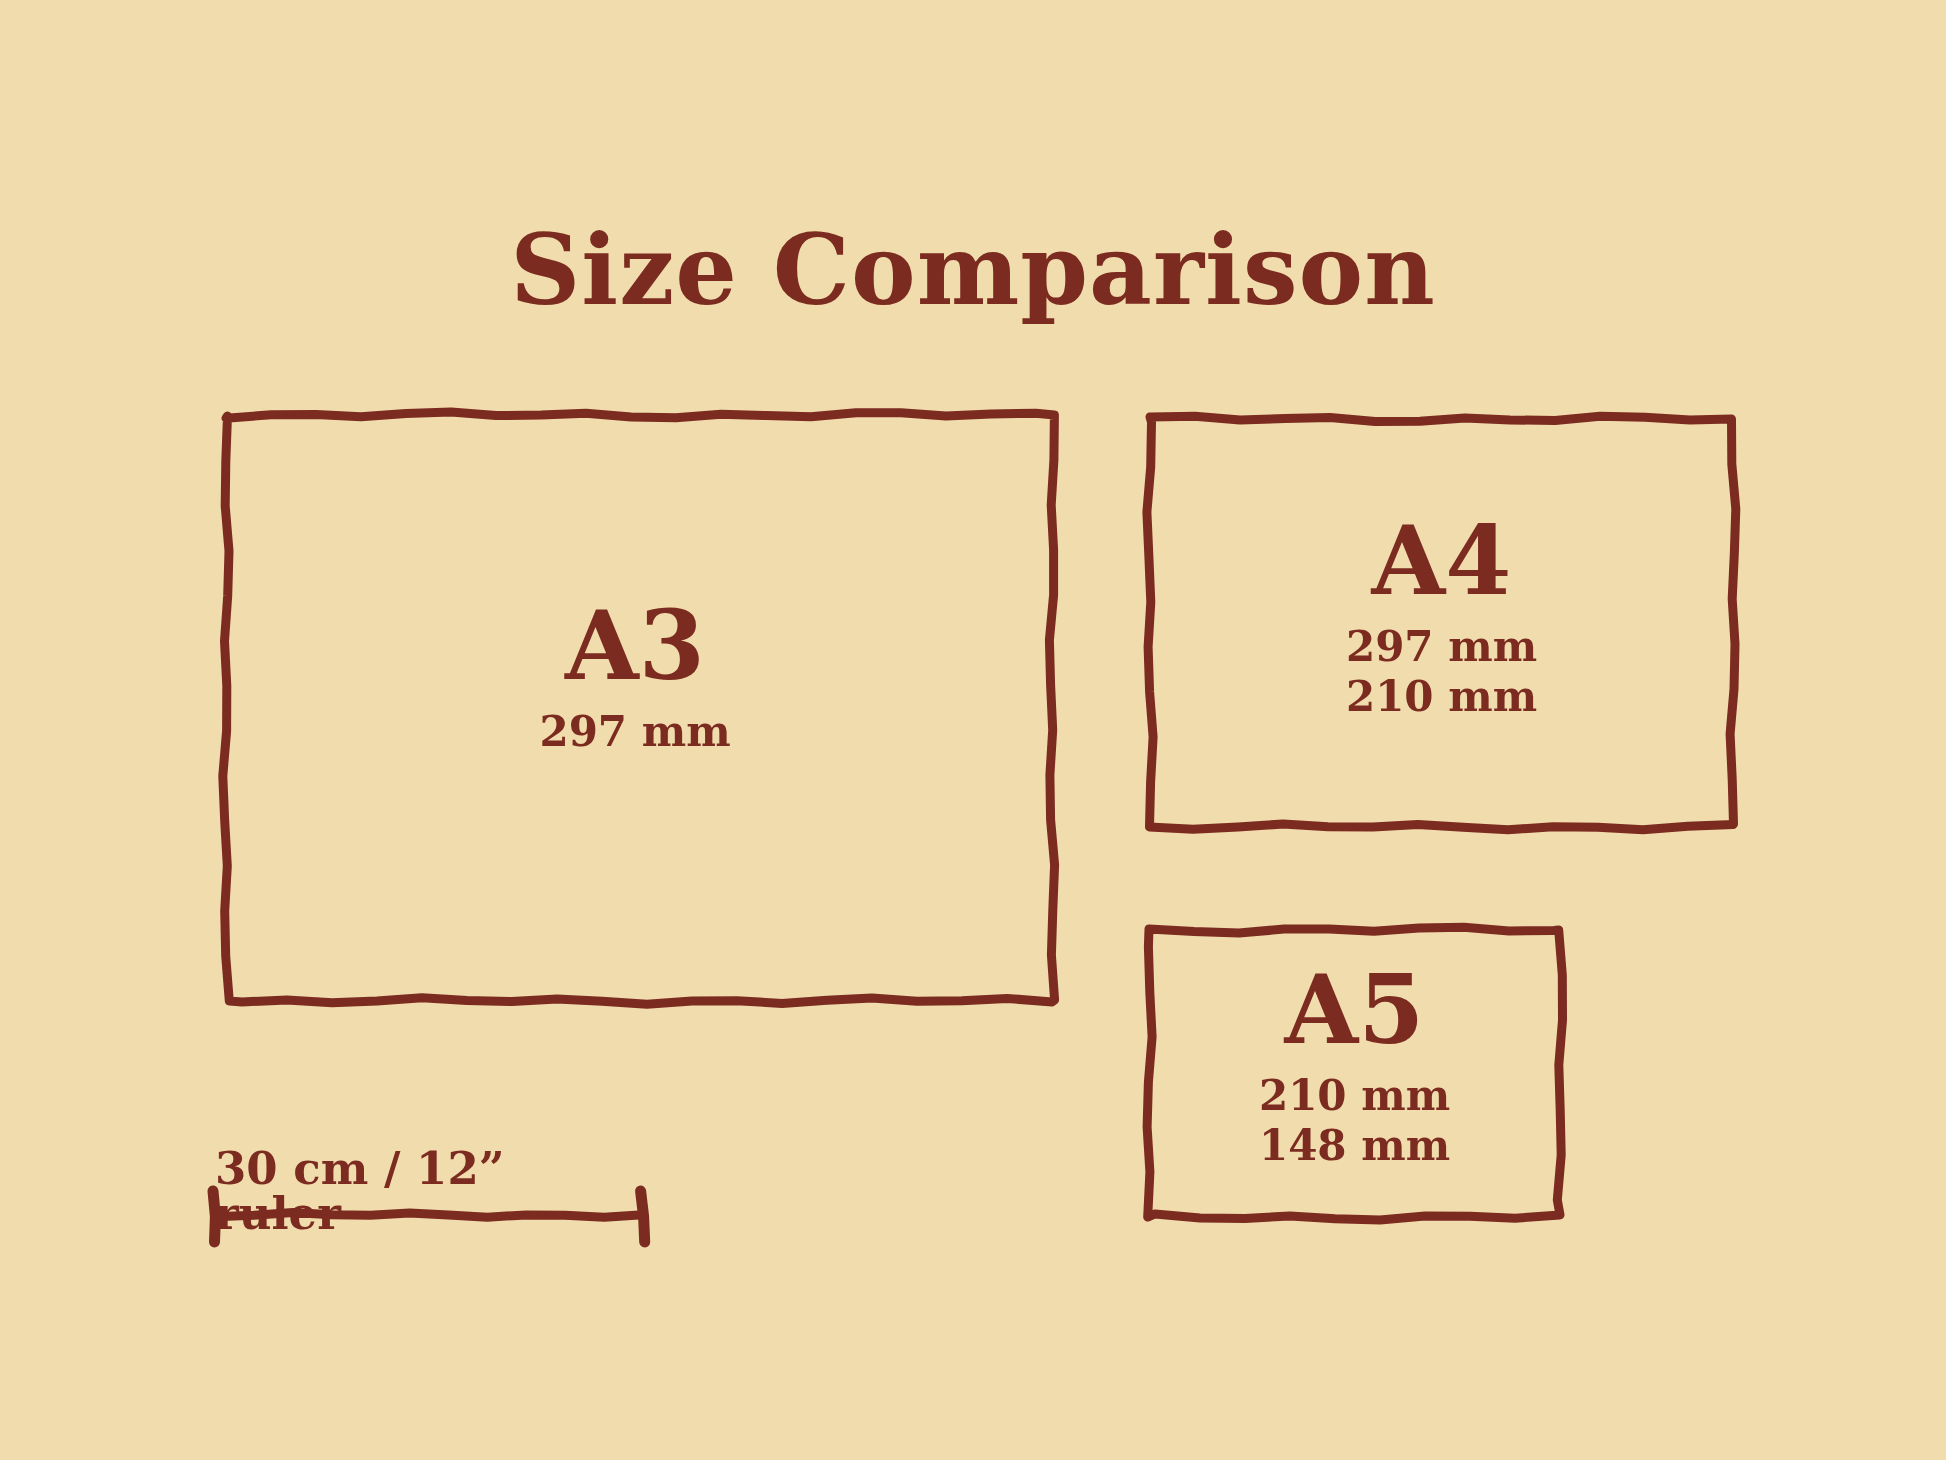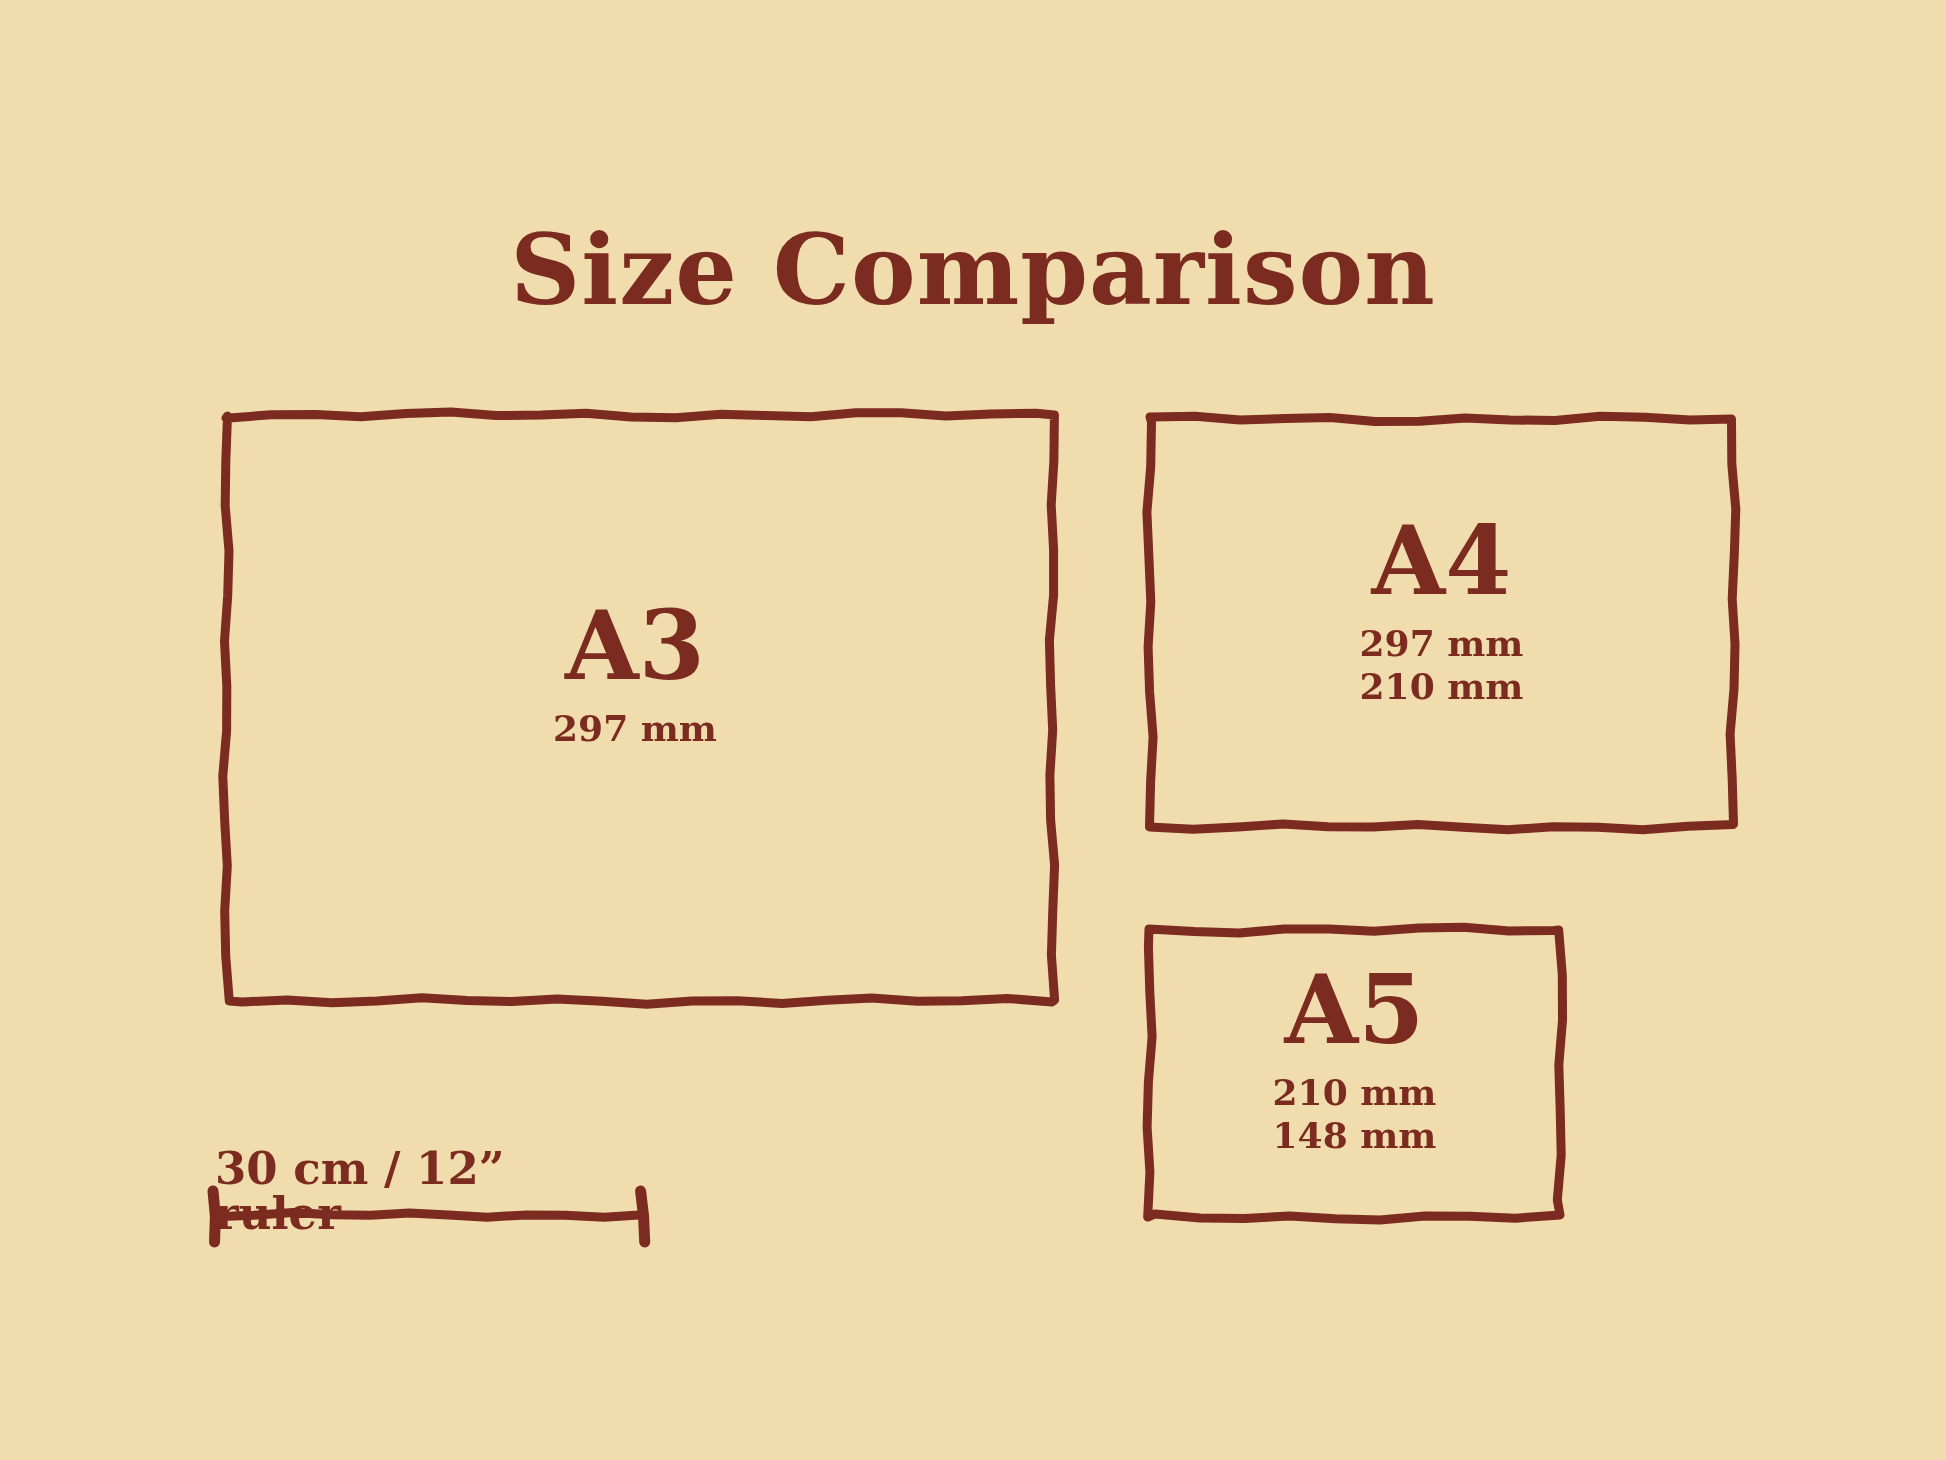--- a/index.html
+++ b/index.html
@@ -50,21 +50,21 @@
     position: absolute;
     text-align: center;
   }
   .size-label .size-name {
     font-size: 95px;
     font-weight: bold;
     line-height: 1;
   }
   .size-label .dims {
     margin-top: 14px;
-    font-size: 36px;
+    font-size: 42px;
     font-weight: bold;
     line-height: 1.2;
   }
   .label-a3 { left: 222px;  top: 598px; width: 826px; }
   .label-a4 { left: 1150px; top: 513px; width: 583px; }
   .label-a5 { left: 1149px; top: 962px; width: 411px; }
   .ruler-label {
     position: absolute;
     left: 215px;
     top: 1146px;

